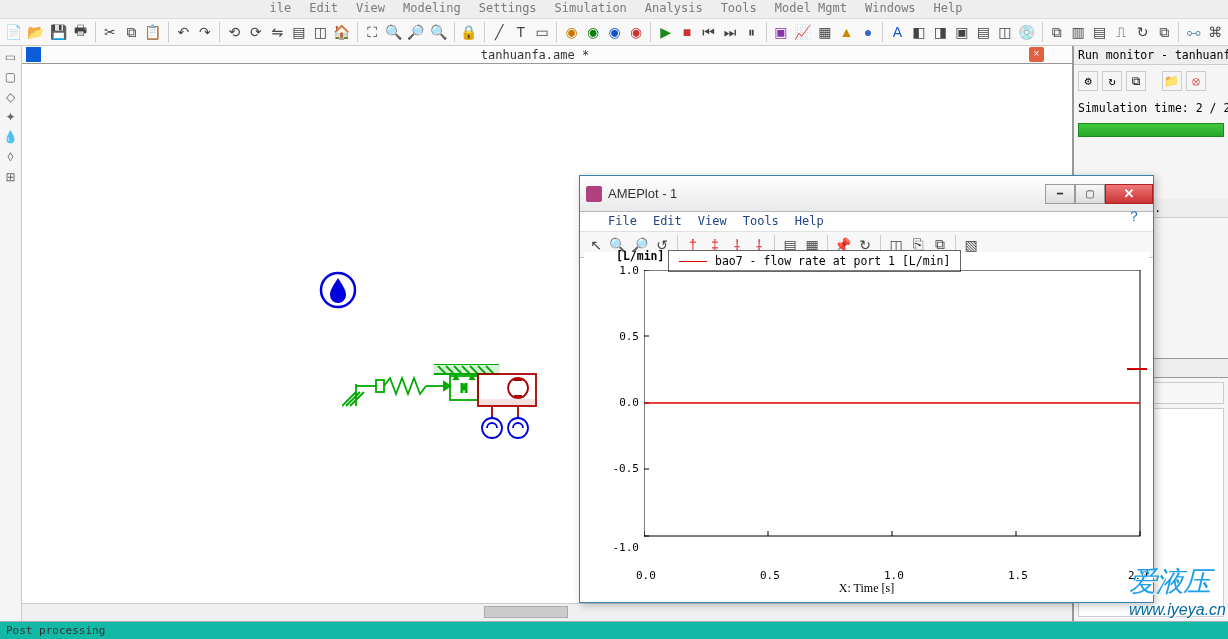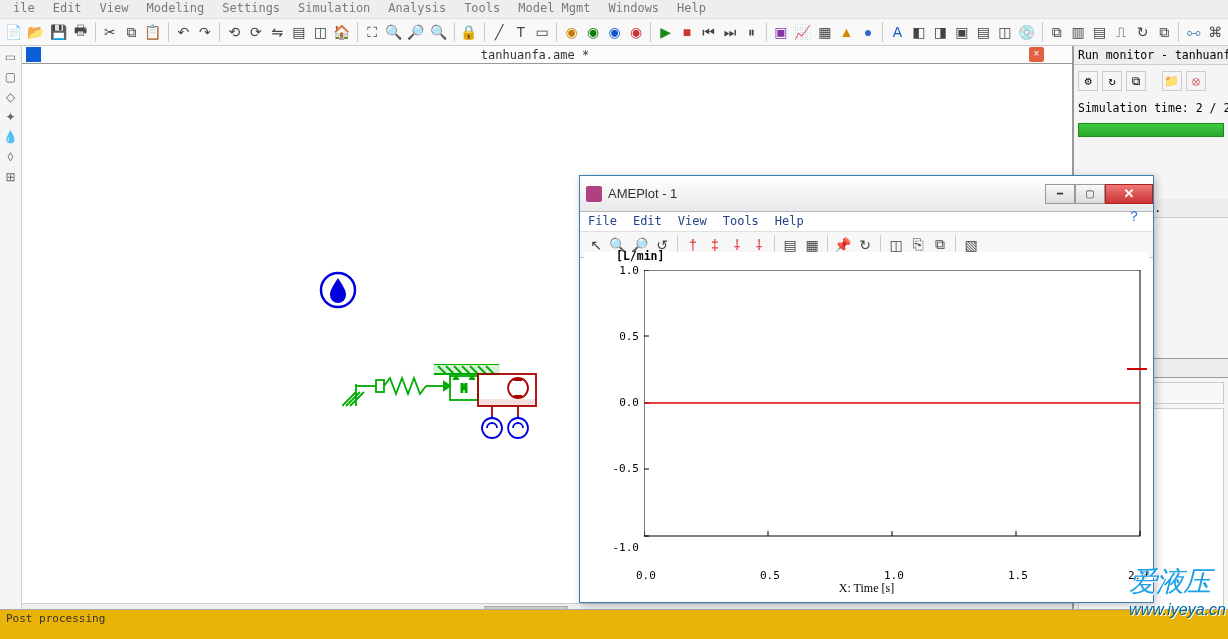--- a/index.html
+++ b/index.html
@@ -1,17 +1,17 @@
 <!DOCTYPE html>
 <html><head>
 <meta charset="utf-8">
 <style>
 * { margin: 0; padding: 0; box-sizing: border-box; }
 body { font-family: "Microsoft Sans Serif", Tahoma, sans-serif; font-size: 11px; background: #f0f0f0; width: 1228px; height: 639px; overflow: hidden; position: relative; }
-.menubar { background: #eee; height: 18px; display: flex; gap: 0; padding-left: 4px; color: #7a7a7a; font-size: 12px; font-family: monospace; }
+.menubar { background: #eee; height: 18px; display: flex; gap: 0; padding-left: 4px; color: #7a7a7a; font-size: 12px; font-family: monospace; justify-content: center; }
 .menubar span { padding: 1px 9px; cursor: default; }
 .toolbar { background: #f8f8f8; height: 28px; border-top: 1px solid #ddd; border-bottom: 1px solid #ccc; display: flex; align-items: center; padding: 2px 4px; gap: 3px; }
 .tb-icon { width: 20px; height: 20px; display: inline-flex; align-items: center; justify-content: center; border: 1px solid transparent; font-size: 14px; color: #444; }
 .tb-sep { width: 1px; height: 20px; background: #ccc; margin: 0 2px; }
 .workarea { position: absolute; top: 46px; left: 0; right: 0; bottom: 18px; display: flex; }
 .left-strip { width: 22px; background: #f5f5f5; border-right: 1px solid #ccc; display: flex; flex-direction: column; gap: 2px; padding-top: 2px; align-items: center; }
 .ls-icon { width: 18px; height: 18px; font-size: 12px; color: #666; display:flex;align-items:center;justify-content:center;}
 .canvas-area { flex: 1; background: #fff; position: relative; border-right: 1px solid #999; }
 .tab-bar { height: 18px; border-bottom: 1px solid #999; display: flex; align-items: center; background: #fcfcfc; position: relative; }
 .tab-icon { width: 15px; height: 15px; margin-left: 4px; background: #0b5ed7; border: 1px solid #0b5ed7; }
@@ -23,31 +23,31 @@
 .hscroll .thumb { position: absolute; top: 2px; height: 12px; left: 44%; width: 8%; background: #ccc; border: 1px solid #aaa; }
 .right-panel { width: 155px; background: #f5f5f5; border-left: 1px solid #999; display: flex; flex-direction: column; font-family: monospace; font-size: 11.5px; }
 .rp-title { padding: 2px 4px; background: #eee; border-bottom: 1px solid #ccc; white-space: nowrap; overflow: hidden; }
 .rp-tools { padding: 6px 4px; display: flex; gap: 4px; }
 .rp-tools .ic { width: 20px; height: 20px; border: 1px solid #ccc; display:flex;align-items:center;justify-content:center;font-size:12px;}
 .rp-text { padding: 4px 4px; white-space: nowrap; overflow: hidden; }
 .rp-progress { margin: 4px; height: 14px; background: linear-gradient(#3ec93e,#2aa82a); border: 1px solid #1a8a1a; }
 .rp-blank { flex: 0 0 32px; }
 .rp-sub { border-top: 1px solid #999; border-bottom: 1px solid #999; padding: 2px 4px; background:#eee; white-space:nowrap; overflow:hidden;}
 .rp-grid-head { border: 1px solid #ccc; padding: 3px 30px; margin: 4px; background: #f7f7f7; }
-.status-bar { position: absolute; bottom: 0; left: 0; right: 0; height: 30px; background: #eab308; border-top: 1px solid #aaa; padding: 2px 6px; font-family: monospace; color: #333; }
+.status-bar { position: absolute; bottom: 0; left: 0; right: 0; height: 18px; background: #14b8a6; border-top: 1px solid #aaa; padding: 2px 6px; font-family: monospace; color: #333; }
 
 
 .plot-window { position: absolute; left: 579px; top: 175px; width: 575px; height: 428px; background: #fff; border: 1px solid #3c7fb1; box-shadow: 2px 2px 8px rgba(0,0,0,0.25); }
 .pw-title { height: 36px; background: linear-gradient(#fff,#e8e9ea); border-bottom: 1px solid #b6b6b6; display: flex; align-items: center; padding-left: 6px; font-size: 12px; color: #333; }
 .pw-title-icon { width: 16px; height: 16px; margin-right: 6px; background: #b04080; border-radius: 2px; }
 .pw-title-text { flex: 1; font-size: 13px; }
 .pw-btns { display: flex; gap: 0; }
 .pw-btn { width: 30px; height: 20px; border: 1px solid #9a9a9a; background: linear-gradient(#f8f8f8,#ddd); display:flex;align-items:center;justify-content:center; font-size:10px;color:#333;}
 .pw-btn.close { width: 48px; background: linear-gradient(#e77,#c33); color: #fff; border-color:#a22; font-size:13px;font-weight:bold;}
-.pw-menu { height: 20px; display: flex; gap: 16px; padding: 2px 8px; font-family: monospace; font-size: 12px; color: #224488; border-bottom: 1px solid #e0e0e0; }
+.pw-menu { height: 20px; display: flex; gap: 16px; padding: 2px 28px; font-family: monospace; font-size: 12px; color: #224488; border-bottom: 1px solid #e0e0e0; }
 .pw-toolbar { height: 26px; border-bottom: 1px solid #c6c6c6; display: flex; align-items: center; gap: 2px; padding: 0 6px; background: #f7f7f7; }
 .pw-tb-sep { width: 1px; height: 20px; background: #ccc; margin: 0 3px; }
 .pw-help { position: absolute; top: 32px; right: 10px; width: 16px; height: 16px; font-size: 14px; color: #2a6fc9; }
 .plot-area { position: absolute; top: 76px; left: 4px; right: 4px; bottom: 6px; background: #fff; }
 .legend-box { position: absolute; top: -2px; left: 84px; border: 1px solid #666; background: #fff; padding: 3px 10px; font-size: 11.5px; font-family: monospace; display: flex; align-items: center; gap: 8px; }
 .legend-line { width: 28px; height: 0; border-top: 1.5px solid #e00000; }
 .axes-label-y { position: absolute; left: 32px; top: -3px; font-size: 11.5px; font-weight: bold; font-family: monospace; }
 .tick-y { position: absolute; right: 510px; font-size: 11px; font-family: monospace; text-align: right; width: 45px; }
 .tick-x { position: absolute; bottom: 14px; font-size: 11px; font-family: monospace; text-align: center; }
 .axis-label-x { position: absolute; bottom: 0; left: 50%; transform: translateX(-50%); font-size: 12px; font-family: Liberation Serif, serif; }
@@ -278,20 +278,24 @@
     <span class="pw-tb-sep"></span>
     <span class="tb-icon">◫</span>
     <span class="tb-icon">⎘</span>
     <span class="tb-icon">⧉</span>
     <span class="pw-tb-sep"></span>
     <span class="tb-icon">▧</span>
   </div>
 
   <div class="plot-area">
     <div class="axes-label-y">[L/min]</div>
+    <div class="legend-box">
+      <span class="legend-line"></span>
+      <span>bao7 - flow rate at port 1 [L/min]</span>
+    </div>
 
     <span class="tick-y" style="top:12px">1.0</span>
     <span class="tick-y" style="top:78px">0.5</span>
     <span class="tick-y" style="top:144px">0.0</span>
     <span class="tick-y" style="top:210px">-0.5</span>
     <span class="tick-y" style="top:289px">-1.0</span>
 
     <svg class="plot-svg" width="498" height="270">
       <rect x="0" y="0" width="496" height="266" fill="none" stroke="#000" stroke-width="1"></rect>
 

